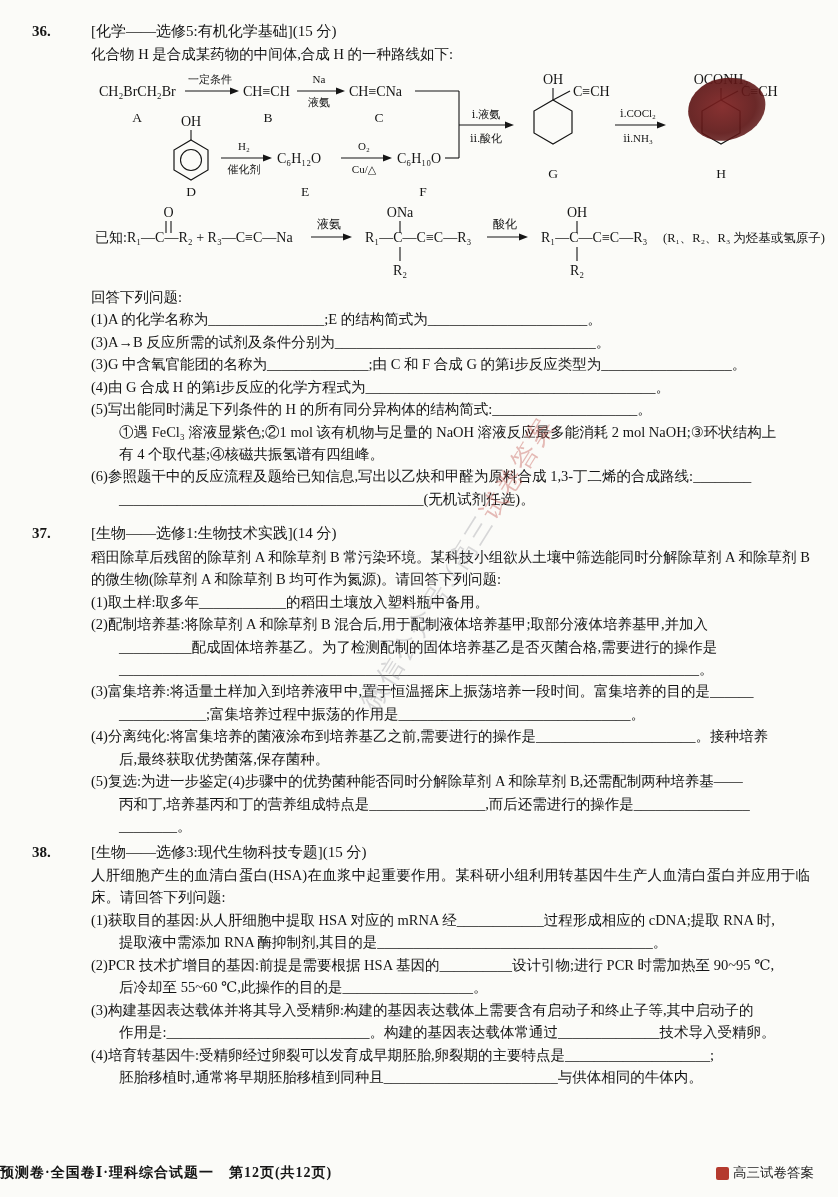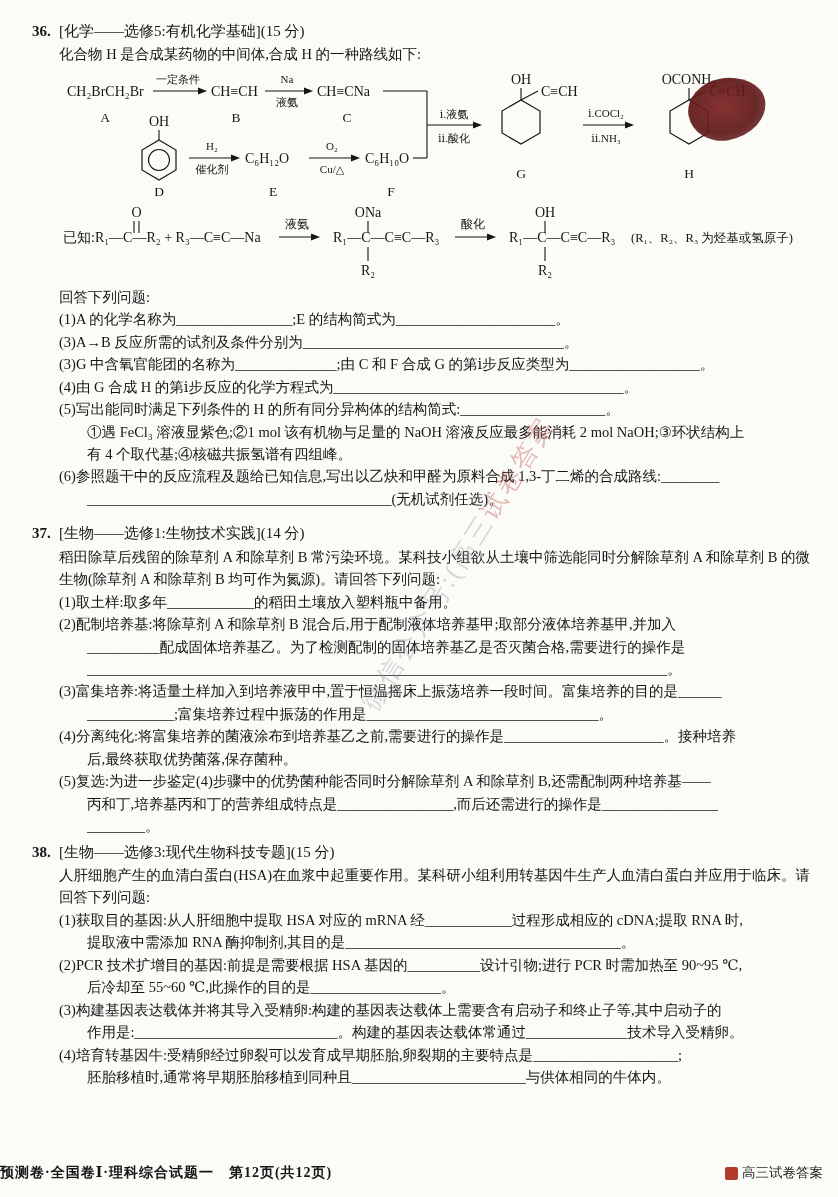--- a/index.html
+++ b/index.html
@@ -5,21 +5,21 @@
   * { margin:0; padding:0; box-sizing:border-box; }
   html,body { width:838px; }
   body {
     width:838px; height:1197px;
     background:#fbfbf8; color:#151515;
     font-family:"Liberation Serif","DejaVu Serif",serif;
     position:relative; overflow:hidden;
   }
   .page { position:relative; width:838px; height:1197px; padding:14px 28px 0 32px; overflow:hidden; }
 
-  .qrow { display:flex; margin-top:6px; }
+  .qrow { display:flex; margin-top:6px;gap:32px; }
   .qnum { width:27px; flex:0 0 27px; font-weight:700; font-size:15px; line-height:1.55; }
   .qbody { flex:1; font-size:14.5px; line-height:1.55; }
   .qtitle { font-weight:400; font-size:15px; }
   .intro { text-align:justify; }
   .prompt { }
   .item { white-space:pre-wrap; padding-left:28px; text-indent:-28px; text-align:justify; }
 
   svg.scheme { display:block; margin:4px 0 0 0; }
   svg.known  { display:block; margin:2px 0 2px 0; }
   svg text { fill:#151515; font-family:"Liberation Serif","DejaVu Serif",serif; }
@@ -28,21 +28,21 @@
   svg .c   { font-size:11px; }
   svg .c2  { font-size:12px; }
   svg .note{ font-size:12.5px; }
   svg line { stroke:#151515; stroke-width:1.1; }
   svg polygon.ah { fill:#151515; stroke:none; }
   svg polygon.hex { fill:none; stroke:#151515; stroke-width:1.2; }
   svg circle.hexc { fill:none; stroke:#151515; stroke-width:1.1; }
 
   .footer { position:absolute; left:0; right:0; bottom:14px; height:20px; }
   .footer-center { font-weight:700; font-size:14px; letter-spacing:1px; }
-  .footer-brand { position:absolute; right:15px; top:1px; display:flex; align-items:center; font-size:13.5px; color:#222; font-weight:400; }
+  .footer-brand { position:absolute; right:24px; top:1px; display:flex; align-items:center; font-size:13.5px; color:#222; font-weight:400; }
   .seal { width:13px; height:13px; background:#b43a2e; display:inline-block; margin-right:4px; border-radius:2px; }
 
   .watermark {
     position:absolute; left:368px; top:690px;
     transform:rotate(-58deg); transform-origin:0 50%;
     font-size:26px; letter-spacing:3px; white-space:nowrap;
     color:rgba(130,130,138,0.30); pointer-events:none; z-index:5;
   }
   .wm-red { color:rgba(193,78,72,0.38); }
 

